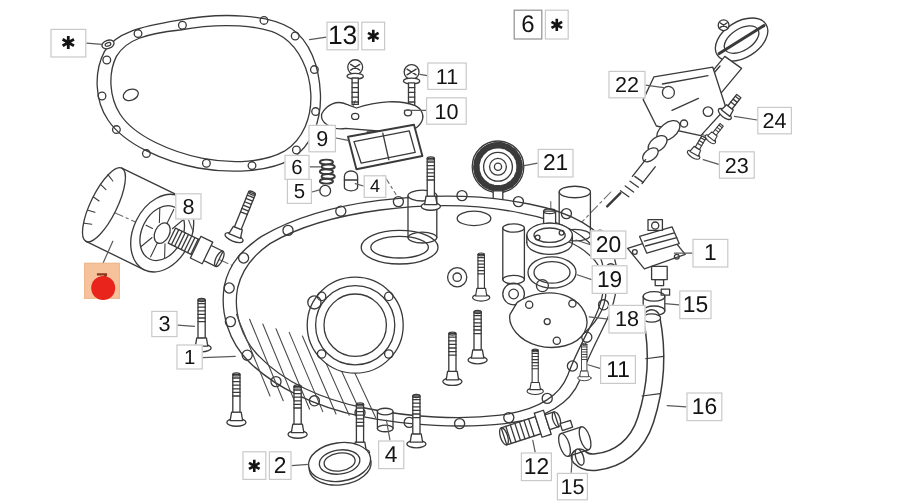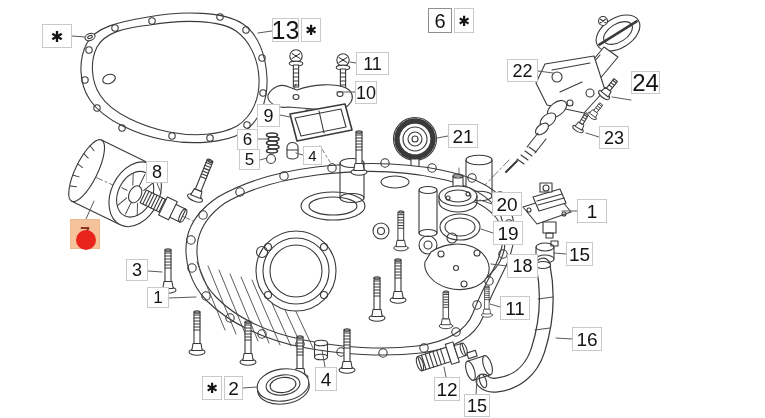--- a/index.html
+++ b/index.html
@@ -362,29 +362,29 @@
         <polyline points="169,298 196,297" stroke="#5a5a5a" stroke-width="1" fill="none"></polyline>
         <polyline points="243,388 257,387" stroke="#5a5a5a" stroke-width="1" fill="none"></polyline>
         <polyline points="325,367 322,350" stroke="#5a5a5a" stroke-width="1" fill="none"></polyline>
         <polyline points="446,377 444,367" stroke="#5a5a5a" stroke-width="1" fill="none"></polyline>
         <polyline points="476,394 477,380" stroke="#5a5a5a" stroke-width="1" fill="none"></polyline>
       </g>
 </svg>
 
 <div id="overlay">
       <div class="callout star-box" style="left: 42px; top: 24px; width: 30px; height: 24px; font-size: 15px;">✱</div>
-      <div class="callout" style="left: 272px; top: 18px; width: 27px; height: 24px; font-size: 25px;">13</div>
+      <div class="callout" style="left: 272px; top: 18px; width: 27px; height: 24px; font-size: 22px;">13</div>
       <div class="callout star-box" style="left: 301px; top: 18px; width: 20px; height: 24px; font-size: 14px;">✱</div>
       <div class="callout" style="left: 356px; top: 52px; width: 33px; height: 23px; font-size: 18px;">11</div>
-      <div class="callout" style="left: 355px; top: 81px; width: 22px; height: 23px; font-size: 18px;">10</div>
+      <div class="callout" style="left: 355px; top: 81px; width: 34px; height: 23px; font-size: 18px;">10</div>
       <div class="callout" style="left: 257px; top: 104px; width: 23px; height: 23px; font-size: 18px;">9</div>
       <div class="callout strong" style="left: 428px; top: 8px; width: 24px; height: 25px; font-size: 20px;">6</div>
       <div class="callout star-box" style="left: 454px; top: 8px; width: 20px; height: 25px; font-size: 14px;">✱</div>
       <div class="callout" style="left: 507px; top: 59px; width: 31px; height: 23px; font-size: 18px; text-align: right;">22</div>
-      <div class="callout" style="left: 631px; top: 71px; width: 29px; height: 23px; font-size: 24px;">24</div>
+      <div class="callout" style="left: 631px; top: 89px; width: 29px; height: 23px; font-size: 18px;">24</div>
       <div class="callout" style="left: 599px; top: 126px; width: 30px; height: 23px; font-size: 18px;">23</div>
       <div class="callout" style="left: 448px; top: 124px; width: 30px; height: 24px; font-size: 19px;">21</div>
       <div class="callout" style="left: 492px; top: 192px; width: 30px; height: 24px; font-size: 19px;">20</div>
       <div class="callout" style="left: 493px; top: 221px; width: 30px; height: 24px; font-size: 19px;">19</div>
       <div class="callout" style="left: 507px; top: 254px; width: 31px; height: 24px; font-size: 18px;">18</div>
       <div class="callout" style="left: 577px; top: 199px; width: 30px; height: 24px; font-size: 19px;">1</div>
       <div class="callout" style="left: 566px; top: 242px; width: 27px; height: 24px; font-size: 19px;">15</div>
       <div class="callout" style="left: 572px; top: 327px; width: 30px; height: 24px; font-size: 19px;">16</div>
       <div class="callout" style="left: 500px; top: 296px; width: 30px; height: 24px; font-size: 19px;">11</div>
       <div class="callout" style="left: 146px; top: 161px; width: 22px; height: 22px; font-size: 18px;">8</div>

